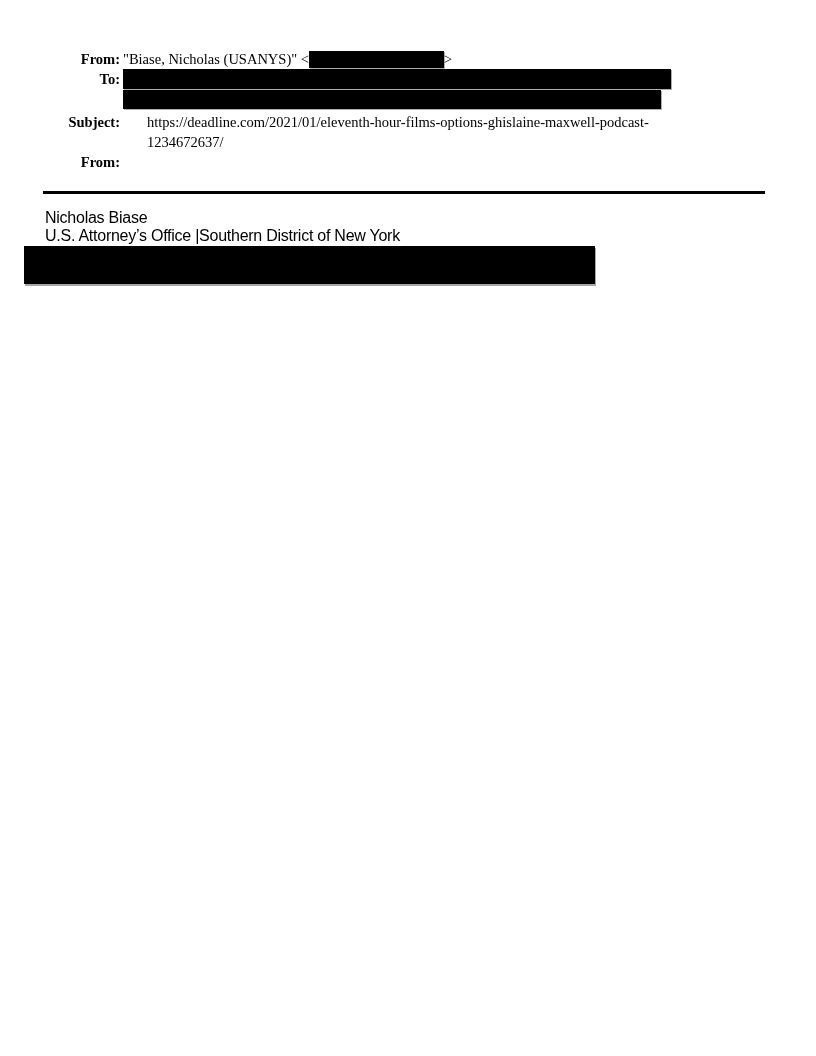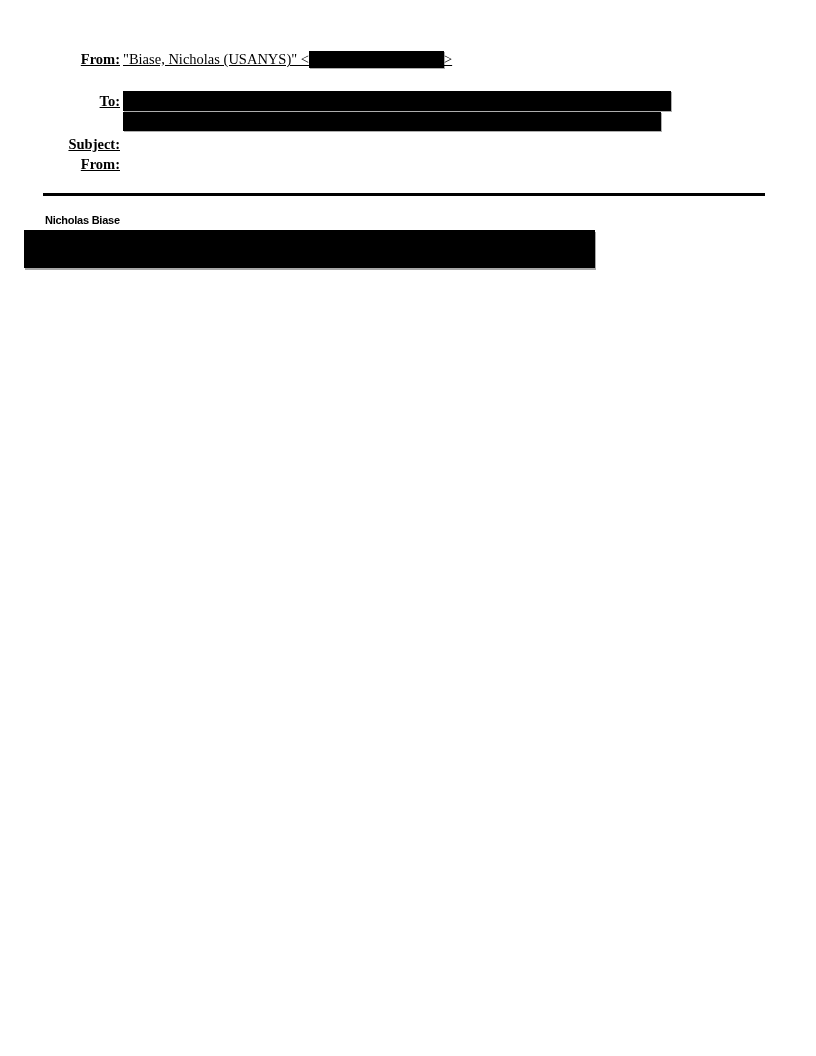--- a/index.html
+++ b/index.html
@@ -15,31 +15,30 @@
     position: relative;
     width: 816px; height: 1056px;
     background: #ffffff;
   }
 
   
   .email-header {
     padding-top: 49px;
     font-size: 14.5px;
     line-height: 20px;
-    text-decoration: underline;
   }
   .field-row { display: flex; align-items: flex-start; }
   .field-label {
     flex: 0 0 120px;
     text-align: right;
     font-weight: bold;
     white-space: pre;
   }
   .field-value { padding-left: 3px; }
-  .row-to { margin-top: 22px; }
+  .row-to { margin-top: 0; }
   .row-subject { margin-top: 3px; gap: 24px; }
   .subject-value { max-width: 565px; overflow-wrap: break-word; }
 
   
   .redact { background: #000000; }
   .inline-redact {
     display: inline-block;
     width: 135px; height: 17px;
     vertical-align: -4px;
     box-shadow: 1px 1px 0 rgba(130,130,130,0.65);
@@ -59,22 +58,22 @@
     border: none;
     border-top: 3px solid #000000;
     width: 722px;
     margin: 19px 0 0 43px;
   }
 
   
   .signature {
     margin: 15px 8px 0 45px;
     font-family: "Liberation Sans", sans-serif;
-    font-weight: bold;
-    font-size: 11px;
+    font-weight: normal;
+    font-size: 16px;
     line-height: 18px;
     letter-spacing: -0.25px;
   }
 
   
   .body-redact {
     margin: 1px 0 0 24px;
     width: 571px; height: 38px;
     box-shadow: 1px 2px 0 rgba(130,130,130,0.7);
   }
@@ -94,29 +93,31 @@
     <div class="field-row row-to">
       <span class="field-label">To:</span>
       <div class="field-value">
         <div class="redact to-redact-1"></div>
         <div class="redact to-redact-2"></div>
       </div>
     </div>
 
     <div class="field-row row-subject">
       <span class="field-label">Subject:</span>
+      <span class="field-value subject-value">https://deadline.com/2021/01/eleventh-hour-films-options-ghislaine-maxwell-podcast-1234672637/</span>
     </div>
 
     <div class="field-row">
       <span class="field-label">From:</span>
     </div>
 
   </div>
 
   <hr class="divider">
 
   <div class="signature">
     <div>Nicholas Biase</div>
+    <div>U.S. Attorney’s Office |Southern District of New York</div>
   </div>
 
   <div class="redact body-redact"></div>
 
 </div>
 
 </body></html>

